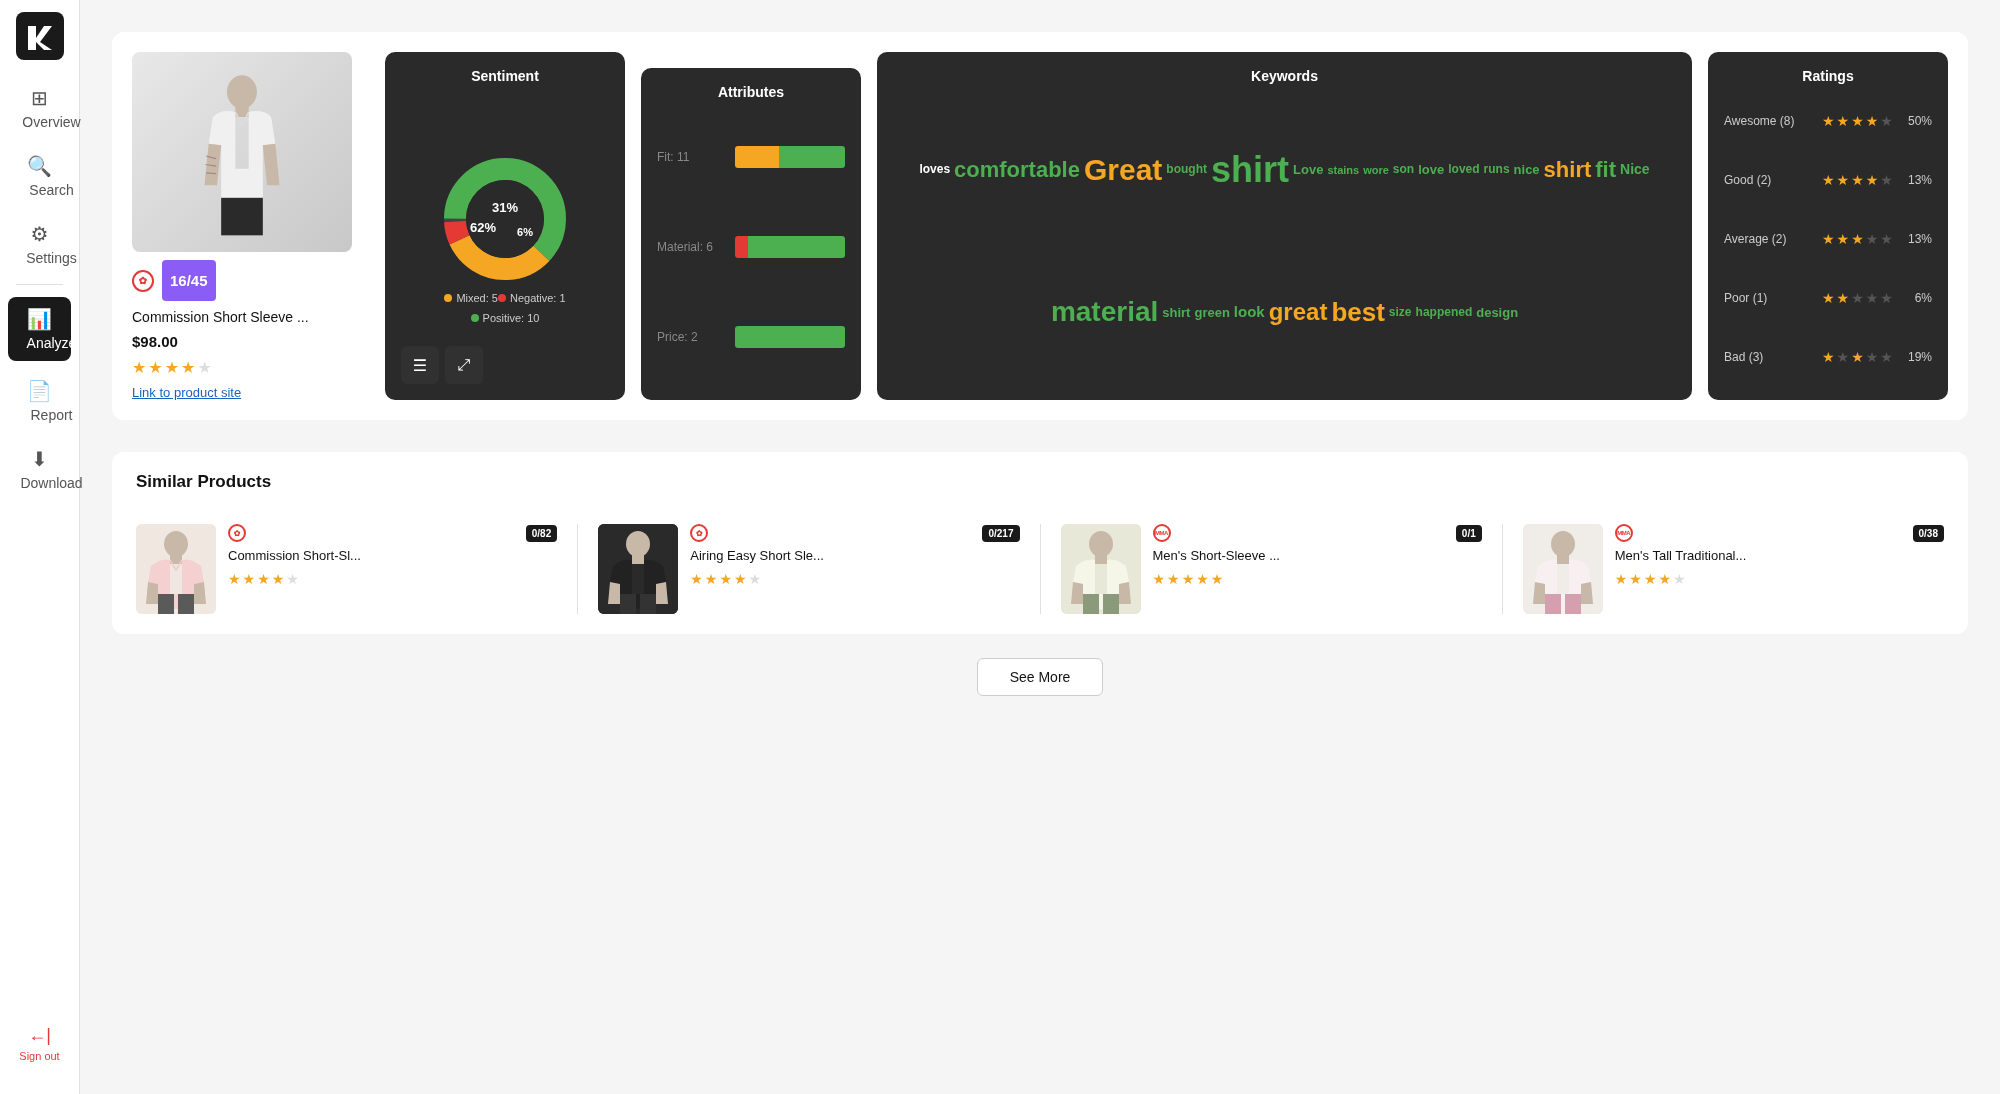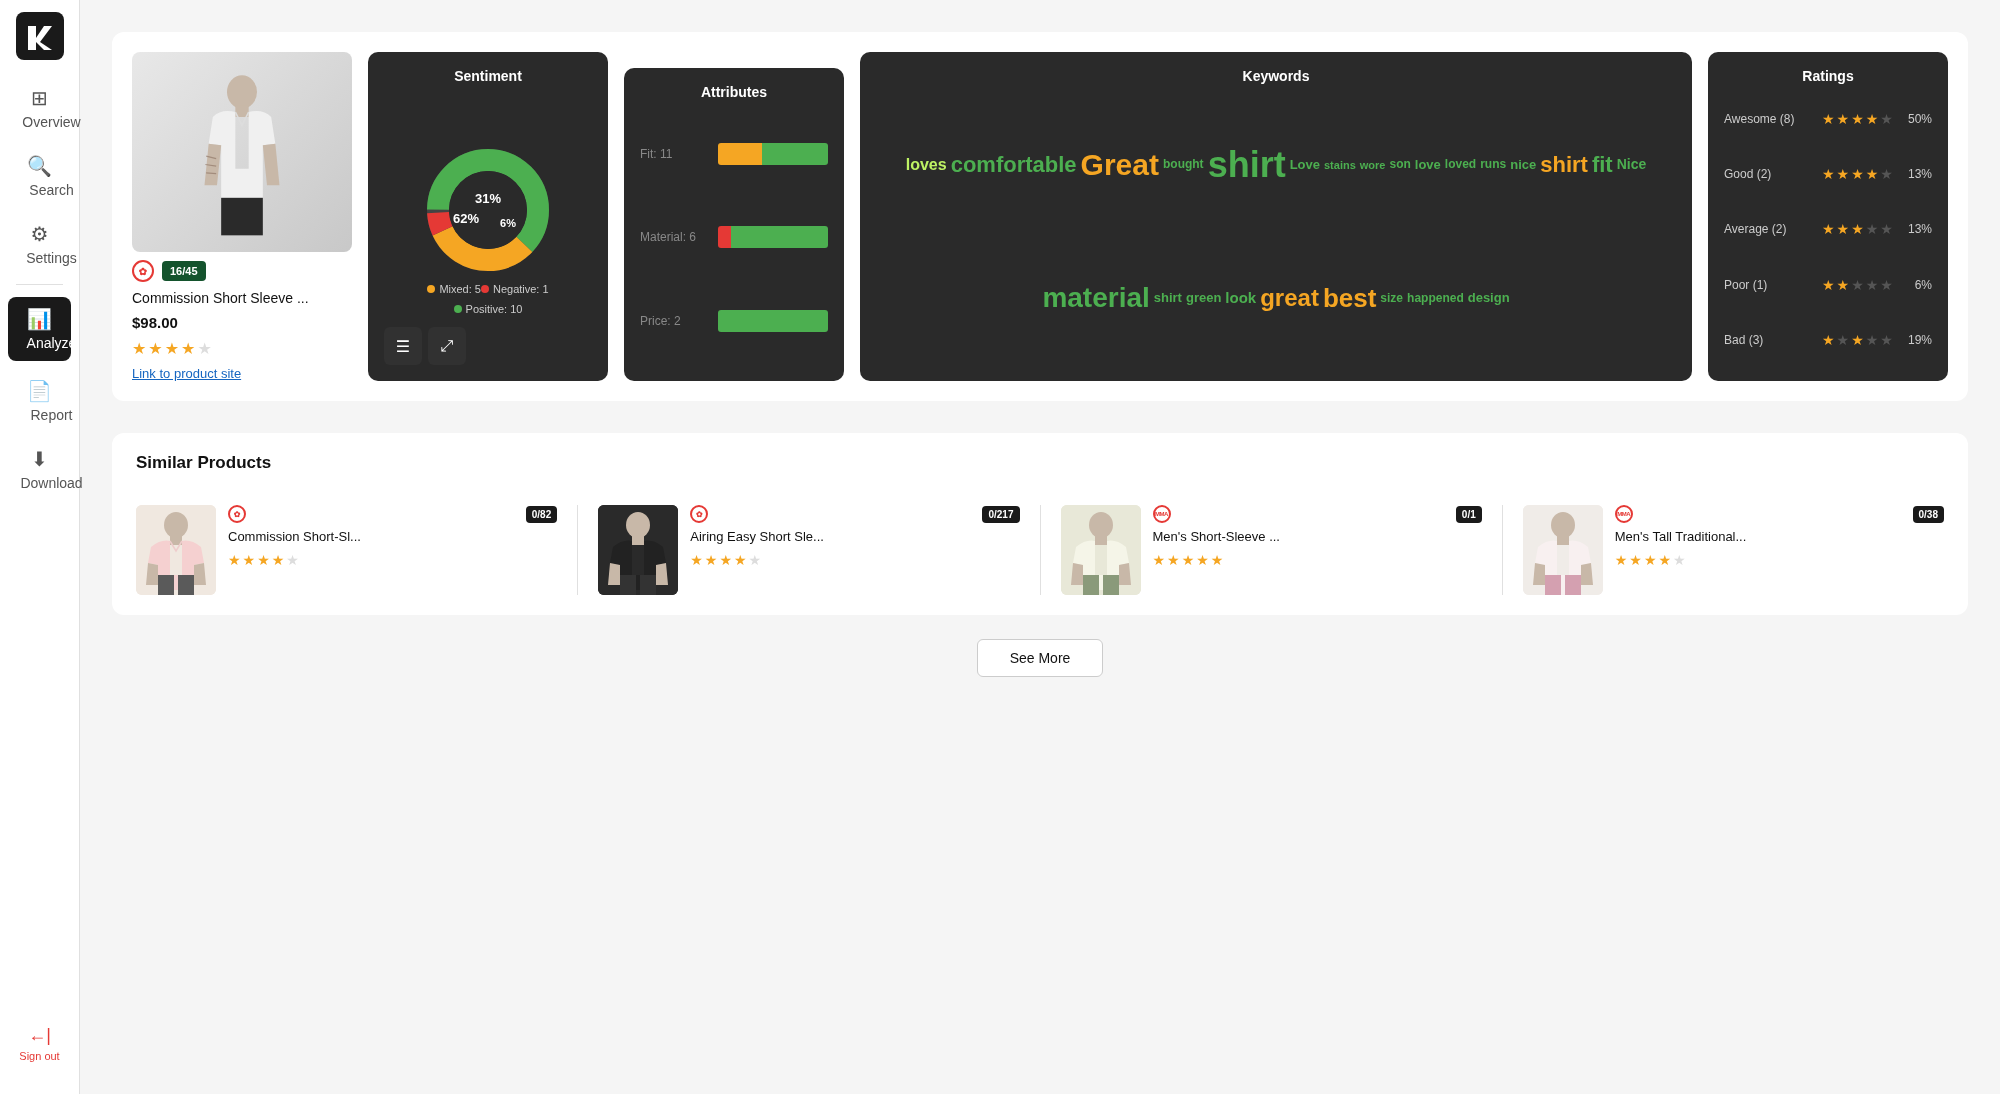--- a/index.html
+++ b/index.html
@@ -115,25 +115,25 @@
     }
     .product-image-placeholder {
       width: 100%;
       height: 100%;
       background: linear-gradient(135deg, #e8e8e8 0%, #c8c8c8 100%);
       display: flex;
       align-items: center;
       justify-content: center;
     }
     .product-badge {
-      background: #14532d;
+      background: #8b5cf6;
       color: #fff;
-      font-size: 11px;
+      font-size: 15px;
       font-weight: 600;
-      padding: 4px 8px;
+      padding: 12px 8px;
       border-radius: 4px;
       width: fit-content;
     }
     .brand-icon {
       width: 22px;
       height: 22px;
       border: 2px solid #e53935;
       border-radius: 50%;
       display: flex;
       align-items: center;
@@ -518,21 +518,21 @@
       <div class="stars">
         <span class="star-full">★</span>
         <span class="star-full">★</span>
         <span class="star-full">★</span>
         <span class="star-full">★</span>
         <span class="star-empty">★</span>
       </div>
       <a class="product-link" href="#">Link to product site</a>
     </div>
 
-    <div class="chart-card sentiment-card-wrapper" style="position:relative; min-width: 200px; max-width: 240px;">
+    <div class="chart-card sentiment-card-wrapper" style="position:relative; min-width: 200px; max-width: 240px; margin-left: 17px;">
       <div class="chart-title">Sentiment</div>
       <div class="sentiment-chart">
         <div class="donut-container">
           <svg viewBox="0 0 130 130" width="130" height="130">
 
             <circle cx="65" cy="65" r="50" fill="none" stroke="#444" stroke-width="22"></circle>
 
             <circle cx="65" cy="65" r="50" fill="none" stroke="#4caf50" stroke-width="22" stroke-dasharray="194.78 119.38" stroke-dashoffset="78.54" transform="rotate(-90 65 65)"></circle>
 
             <circle cx="65" cy="65" r="50" fill="none" stroke="#f5a623" stroke-width="22" stroke-dasharray="97.39 216.77" stroke-dashoffset="-116.24" transform="rotate(-90 65 65)"></circle>
@@ -595,21 +595,21 @@
           <div class="attr-bar-container" style="width: 50%;">
             <div class="attr-bar-green" style="width:100%;"></div>
           </div>
         </div>
       </div>
     </div>
 
     <div class="chart-card" style="min-width: 200px;">
       <div class="chart-title">Keywords</div>
       <div class="keywords-content">
-        <span class="keyword" style="font-size:16px; color:#bef264;text-align:right;">loves</span>
+        <span class="keyword" style="font-size:12px; color:#ffffff;text-align:right;">loves</span>
         <span class="keyword" style="font-size:22px; color:#4caf50;">comfortable</span>
         <span class="keyword" style="font-size:30px; color:#f5a623;">Great</span>
         <span class="keyword" style="font-size:12px; color:#4caf50;">bought</span>
         <span class="keyword" style="font-size:36px; color:#4caf50;">shirt</span>
         <span class="keyword" style="font-size:13px; color:#4caf50;">Love</span>
         <span class="keyword" style="font-size:11px; color:#4caf50;">stains</span>
         <span class="keyword" style="font-size:11px; color:#4caf50;">wore</span>
         <span class="keyword" style="font-size:12px; color:#4caf50;">son</span>
         <span class="keyword" style="font-size:13px; color:#4caf50;">love</span>
         <span class="keyword" style="font-size:12px; color:#4caf50;">loved</span>

